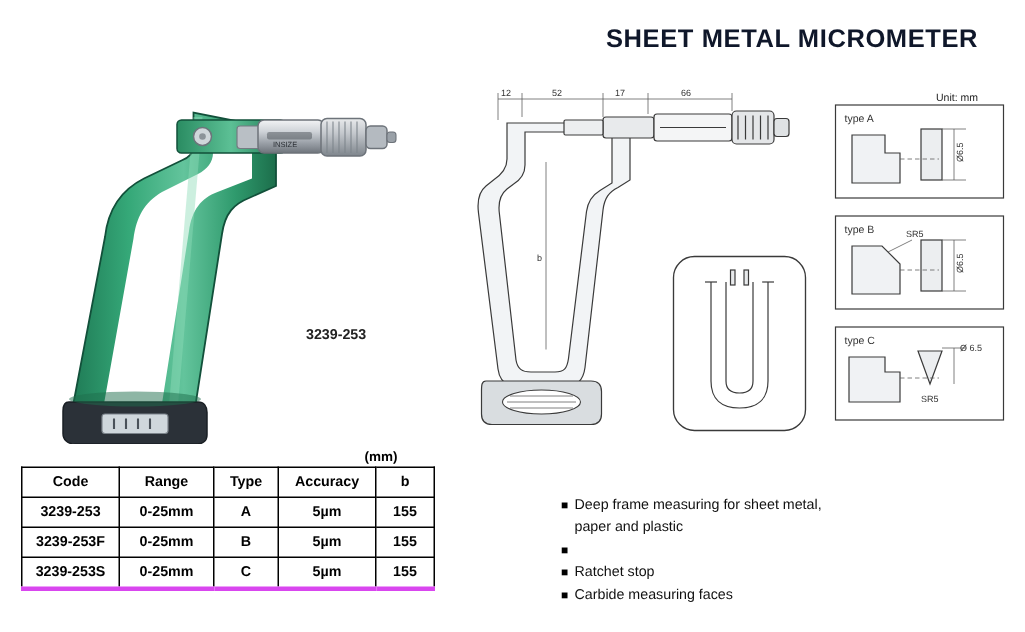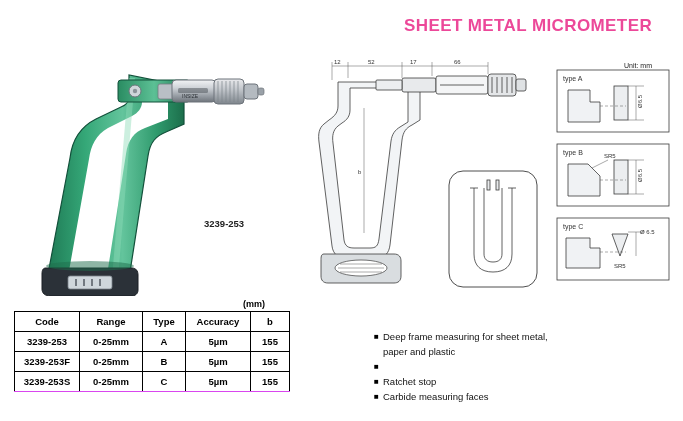--- a/index.html
+++ b/index.html
@@ -22,21 +22,21 @@
   }
 
   
   .title {
     position: absolute;
     left: 404px;
     top: 16px;
     font-size: 17px;
     font-weight: bold;
     letter-spacing: 0.4px;
-    color: #ec4899;
+    color: #0f172a;
     white-space: nowrap;
   }
 
   
   .photo {
     position: absolute;
     left: 8px;
     top: 28px;
     width: 288px;
     height: 268px;
@@ -76,21 +76,21 @@
     font-weight: bold;
   }
   .spec-table th {
     background: #ffffff;
   }
   .spec-table td.code-cell { width: 56px; text-align: center; }
   .spec-table td.range-cell { width: 54px; text-align: center; }
   .spec-table td.type-cell { width: 34px; }
   .spec-table td.acc-cell { width: 56px; }
   .spec-table td.b-cell { width: 30px; }
-  .spec-table tr.last td { border-bottom: 1px solid #d946ef; }
+  .spec-table tr.last td { border-bottom: 3px solid #d946ef; }
 
   
   .features {
     position: absolute;
     left: 374px;
     top: 329px;
     font-size: 9.5px;
     line-height: 15px;
     color: #111111;
   }

